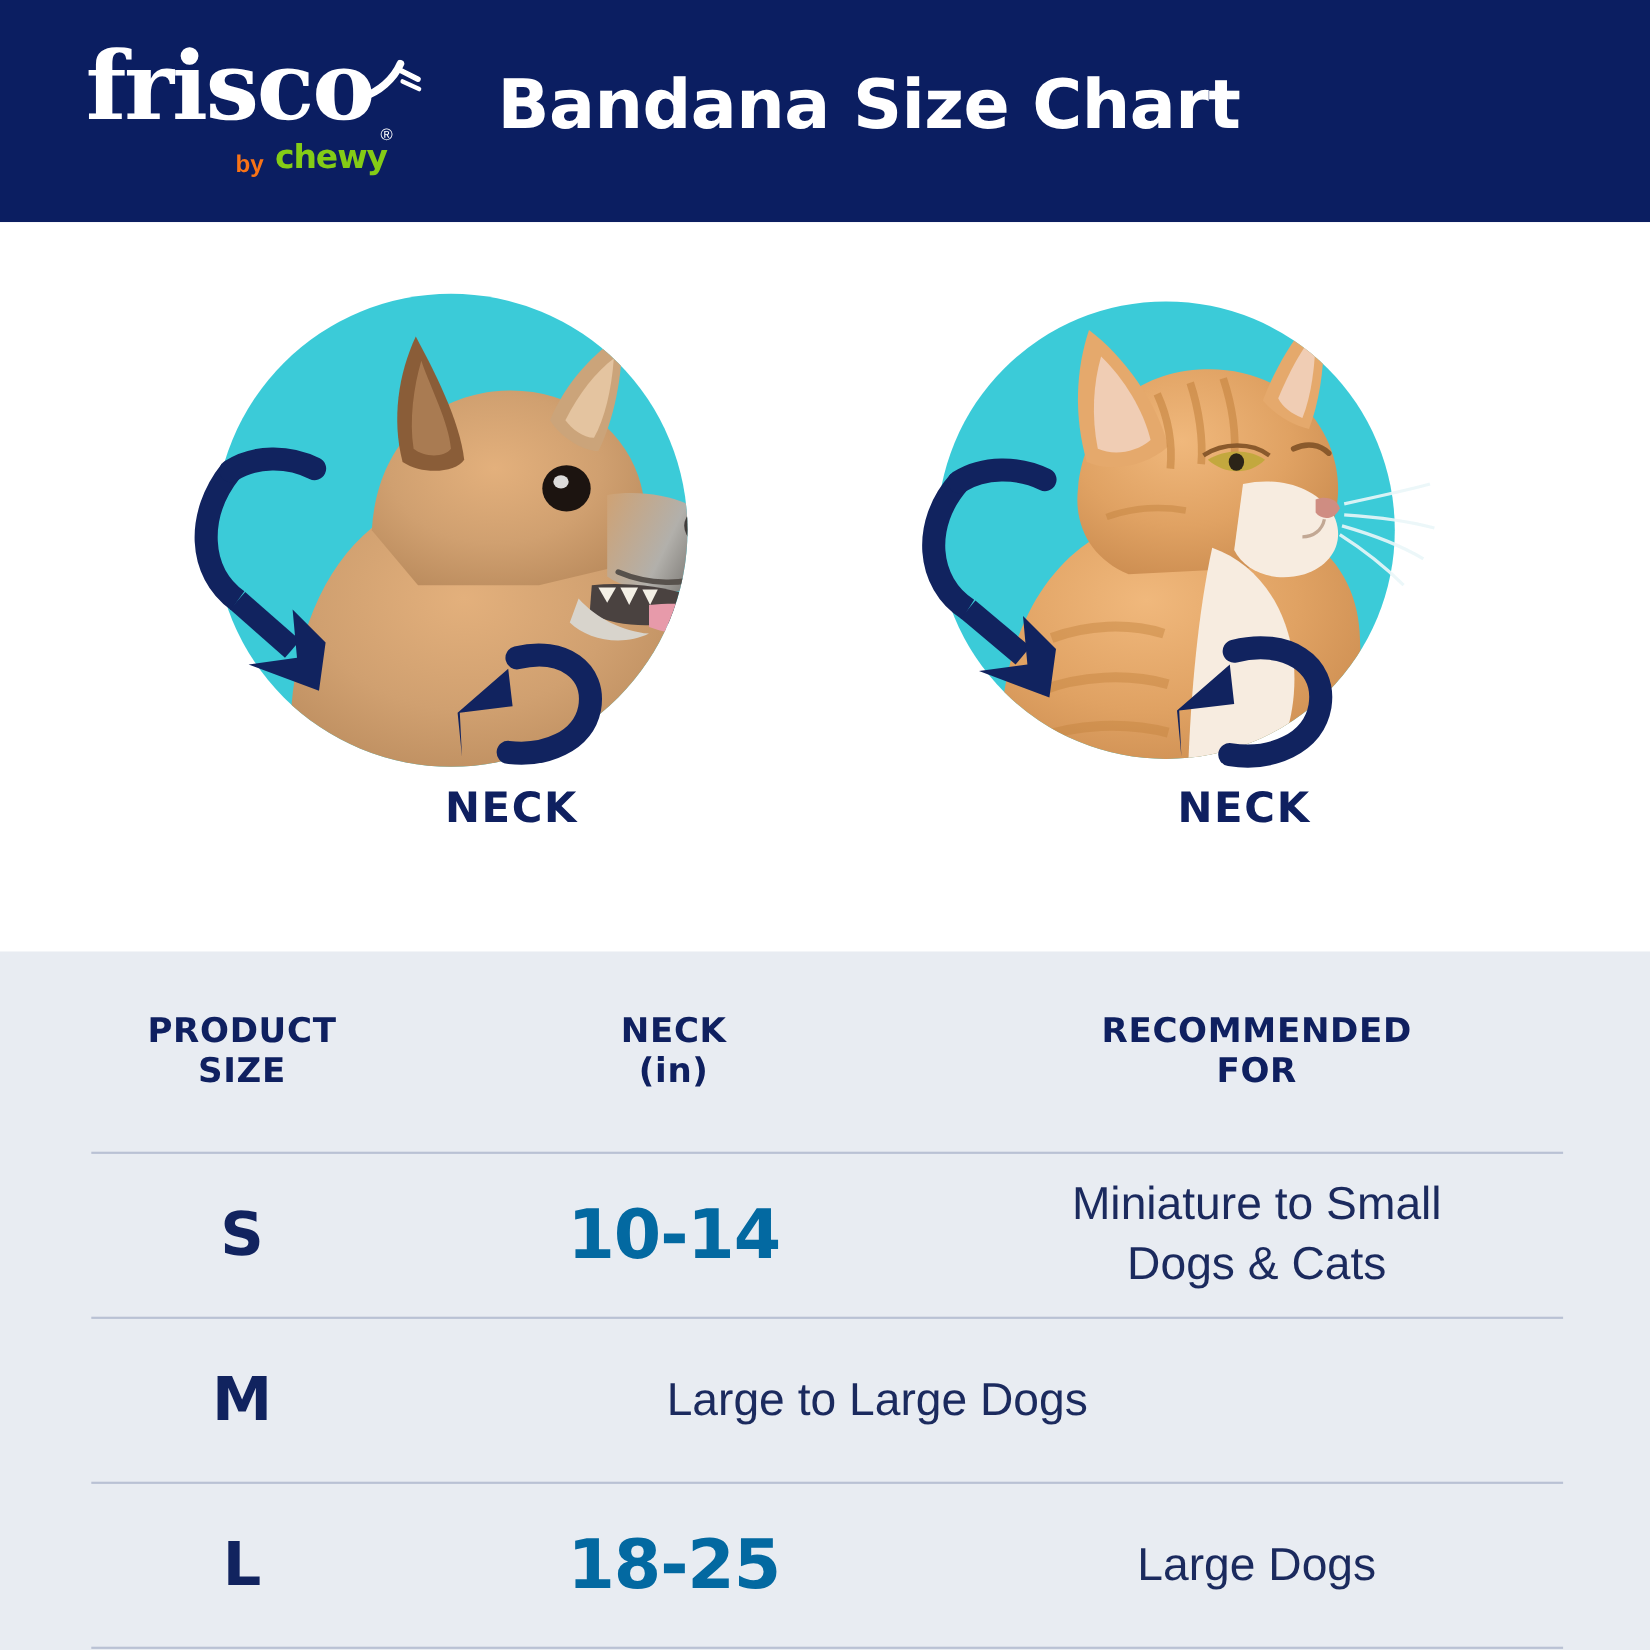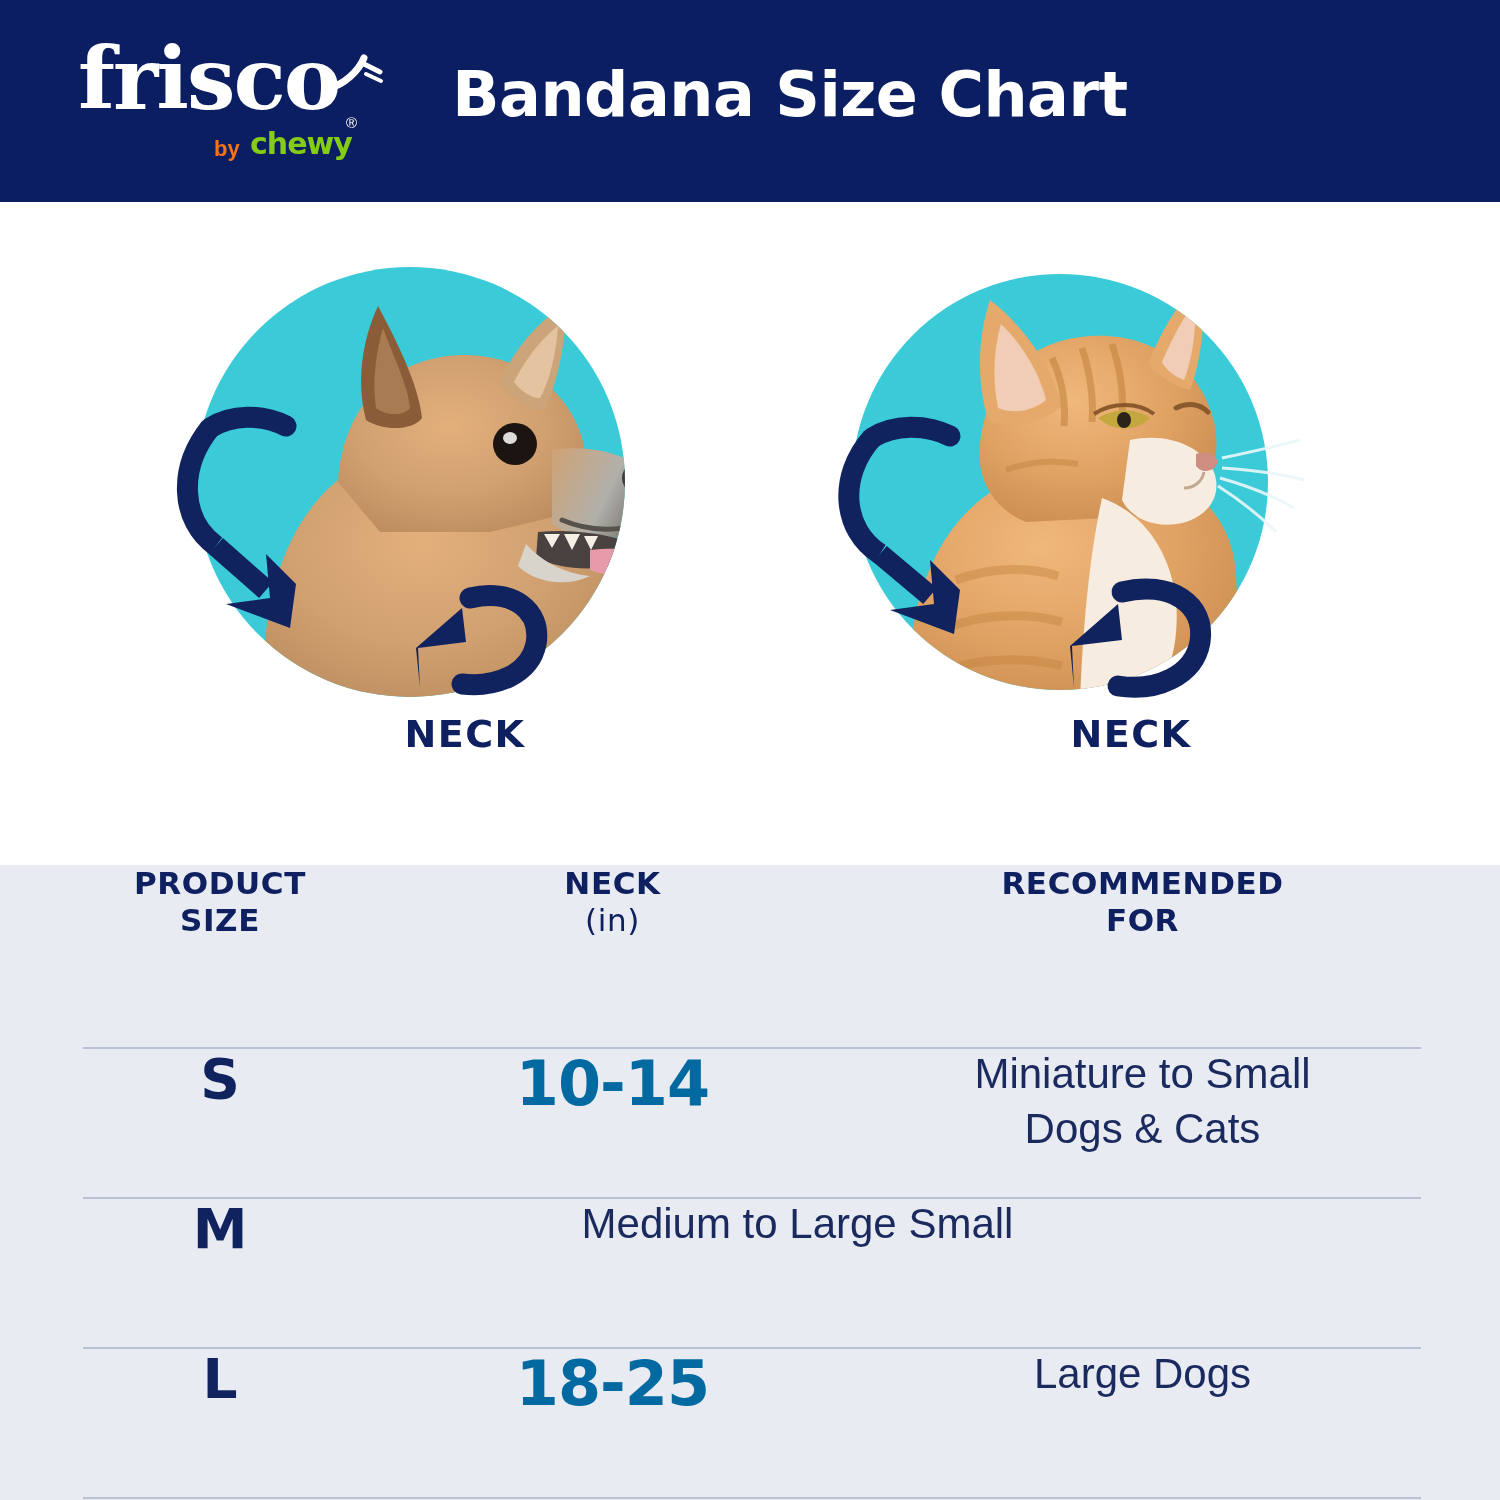--- a/index.html
+++ b/index.html
@@ -68,35 +68,35 @@
   }
   .pet-block.dog .neck-label { padding-left:70px; }
   .pet-block.cat .neck-label { padding-left:82px; }
 
   
   .table-section {
     position:absolute; left:0; top:865px; width:1500px; height:635px;
     background:#e8ecf2;
   }
   .tbl { position:absolute; left:0; top:0; width:1500px; }
-  .trow { position:relative; width:1500px; display:flex; align-items:flex-start; }
+  .trow { position:relative; width:1500px; display:flex; align-items:center; }
   .trow.head { height:182px; }
   .trow.body { height:150px; }
 
   .cell { display:flex; align-items:center; justify-content:center; text-align:center; }
   .c1 { width:440px; }
   .c2 { width:345px; }
   .c3 { width:715px; }
 
   .hdr-txt {
     font-size:31px; font-weight:700; color:#0f2060;
     font-family:"DejaVu Sans", sans-serif; line-height:1.18;
     letter-spacing:0.6px;
   }
-  .hdr-sub { font-weight:400; }
+  .hdr-sub { font-weight:700; }
 
   .size-txt {
     font-size:55px; font-weight:700; color:#11235f;
     font-family:"DejaVu Sans", sans-serif;
   }
   .neck-txt {
     font-size:62px; font-weight:700; color:#0369a1;
     font-family:"DejaVu Sans", sans-serif; letter-spacing:-1px;
   }
   .rec-txt {
@@ -340,21 +340,21 @@
       </div>
 
       <div class="divider" style="top:332px;"></div>
 
       <div class="trow body">
         <div class="cell c1">
           <span class="size-txt">M</span>
         </div>
         <div class="cell c3">
           <div class="rec-txt">
-            <span>Medium to Large Small</span>
+            <span>Large to Large Dogs</span>
           </div>
         </div>
       </div>
 
       <div class="divider" style="top:482px;"></div>
 
       <div class="trow body">
         <div class="cell c1">
           <span class="size-txt">L</span>
         </div>

